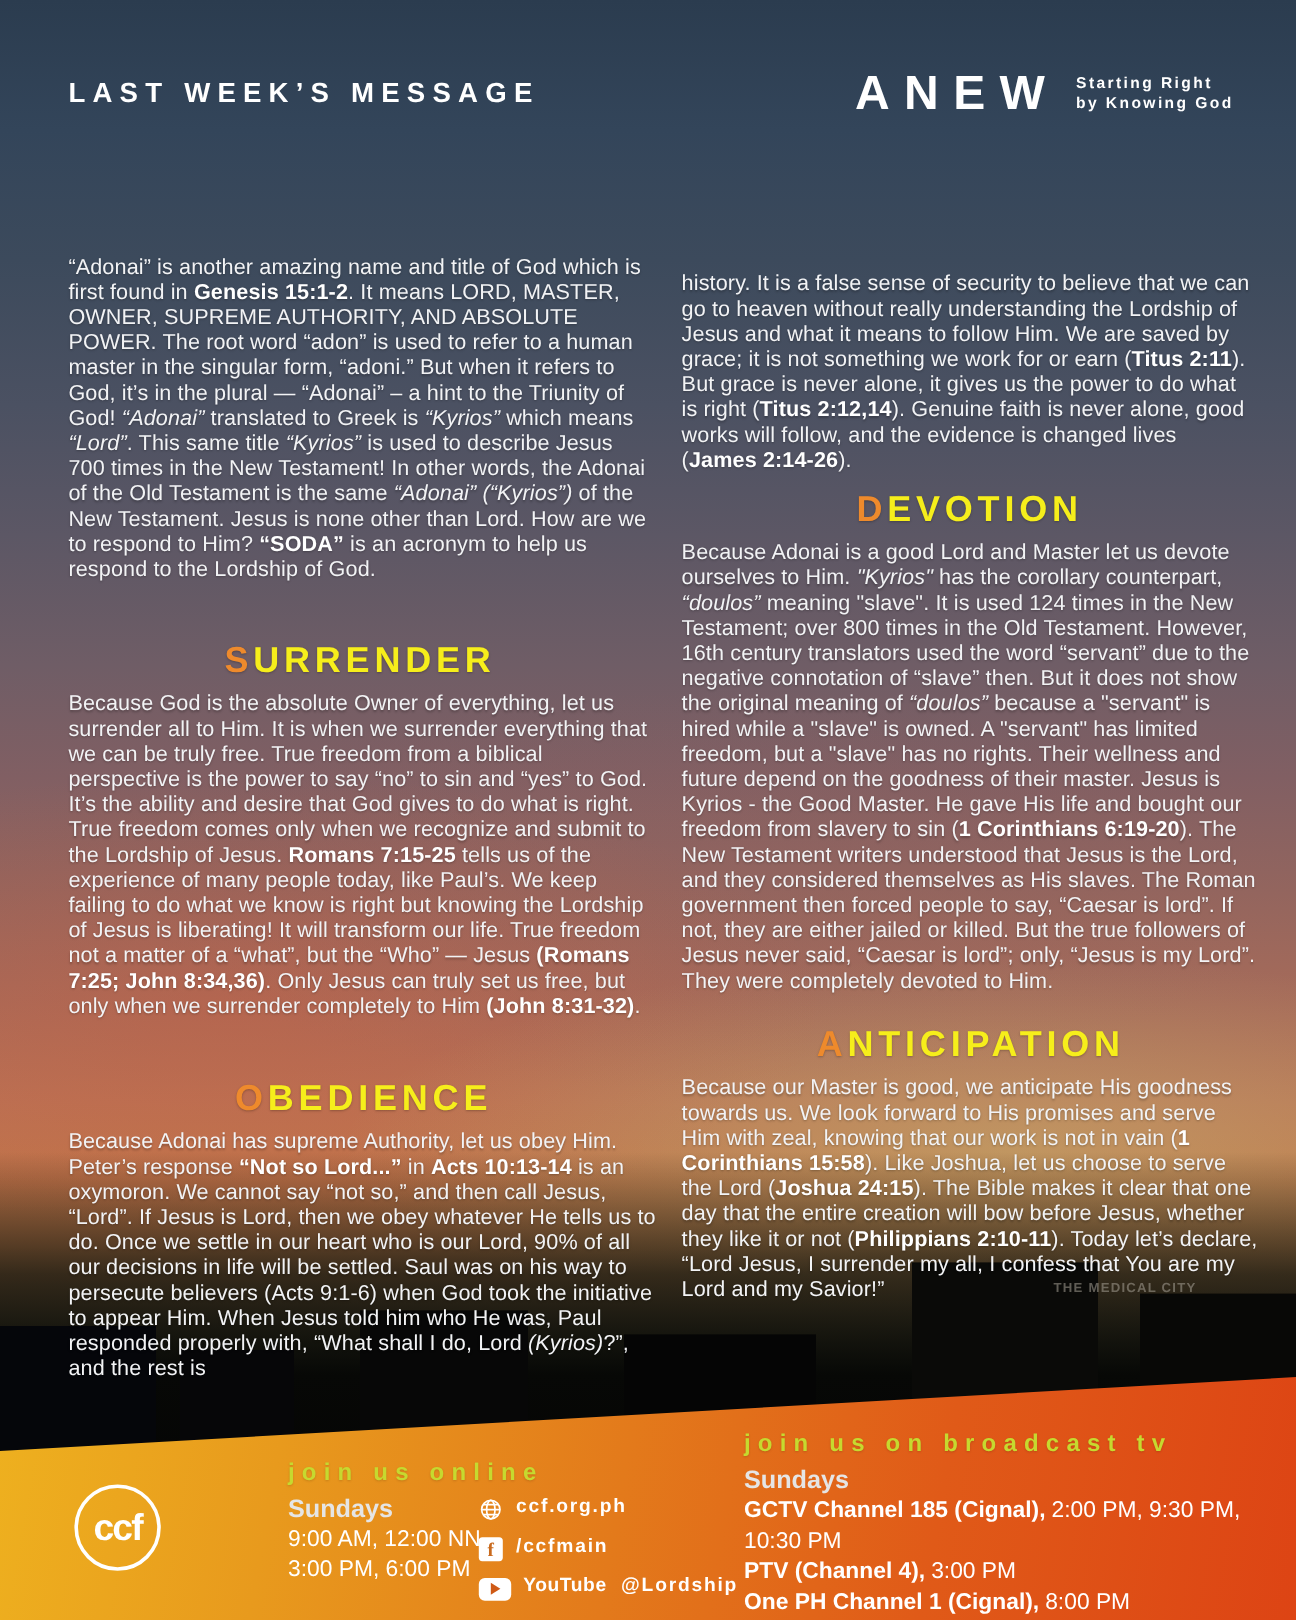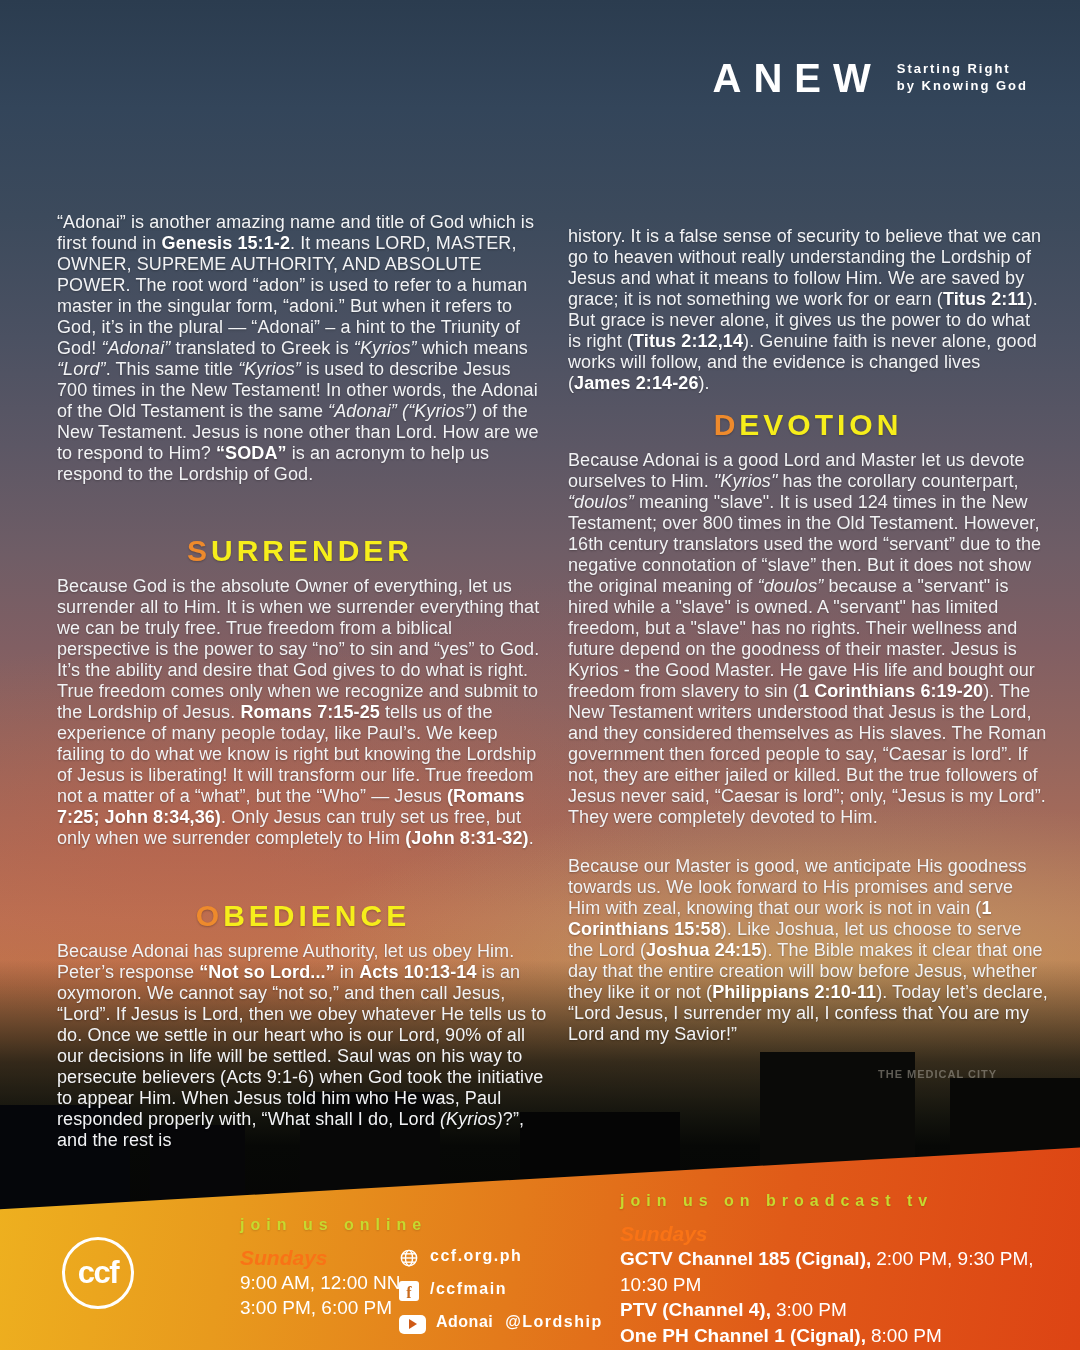--- a/index.html
+++ b/index.html
@@ -46,24 +46,24 @@
   .shead .hfirst{color:#ee8a2c;}
 
   .block-intro{left:57px;top:212px;width:486px;}
   .block-surrender{left:57px;top:536px;width:486px;}
   .block-obedience{left:57px;top:901px;width:492px;}
   .block-continuation{left:568px;top:226px;width:478px;}
   .block-devotion{left:568px;top:410px;width:480px;}
   .block-anticipation{left:568px;top:856px;width:482px;}
 
   
-  .flabel{font-size:16px;font-weight:700;letter-spacing:6px;color:#c6d92f;text-shadow:0 1px 2px rgba(0,0,0,0.15);}
+  .flabel{font-size:20px;font-weight:700;letter-spacing:6px;color:#c6d92f;text-shadow:0 1px 2px rgba(0,0,0,0.15);}
   .online-label{position:absolute;left:240px;top:1216px;z-index:3;}
   .broadcast-label{position:absolute;left:620px;top:1192px;z-index:3;}
-  .fday{font-size:21px;font-weight:700;color:#f97316;font-style:italic;}
+  .fday{font-size:21px;font-weight:700;color:#e5e5e5;}
   .ftimes{font-size:19px;color:#fff;line-height:25px;}
   .online-sched{position:absolute;left:240px;top:1246px;z-index:3;}
   .online-links{position:absolute;left:398px;top:1247px;z-index:3;display:flex;flex-direction:column;gap:11px;}
   .link-row{display:flex;gap:10px;color:#fff;}
   .link-text{font-size:16px;font-weight:700;letter-spacing:1.5px;}
   .yt-brand{font-size:16px;font-weight:700;letter-spacing:0.5px;margin-right:2px;}
   .icn{display:inline-flex;width:22px;height:22px;align-items:center;justify-content:center;}
   .fb{width:20px;height:20px;border-radius:3px;background:#fff;color:#c96a1d;font-weight:700;font-size:16px;
       display:flex;align-items:flex-end;justify-content:center;line-height:1;font-family:"Liberation Serif",serif;}
   .yt{width:27px;height:19px;border-radius:5px;background:#fff;display:flex;align-items:center;justify-content:center;}
@@ -86,20 +86,21 @@
   <div class="bldg" style="left:0;top:1105px;width:130px;height:140px;background:#05060a;"></div>
   <div class="bldg" style="left:150px;top:1125px;width:95px;height:120px;background:#060608;"></div>
   <div class="bldg" style="left:300px;top:1092px;width:140px;height:150px;background:#070707;"></div>
   <div class="bldg" style="left:520px;top:1112px;width:160px;height:130px;background:#050505;"></div>
   <div class="bldg" style="left:760px;top:1052px;width:155px;height:190px;background:#0a0a08;"></div>
   <div class="bldg" style="left:950px;top:1078px;width:130px;height:165px;background:#080806;"></div>
   <div class="sign">THE MEDICAL CITY</div>
 
   <div class="band"></div>
 
+  <div class="kicker">LAST WEEK’S MESSAGE</div>
   <div class="brandbox">
     <span class="brand">ANEW</span>
     <span class="tagline">
       <div>Starting Right</div>
       <div>by Knowing God</div>
     </span>
   </div>
 
   <div class="col block-intro">
     <p class="para" style="margin:0"><span>“Adonai” is another amazing name and title of God which is first found in </span><span class="b">Genesis 15:1-2</span><span>. It means LORD, MASTER, OWNER, SUPREME AUTHORITY, AND ABSOLUTE POWER. The root word “adon” is used to refer to a human master in the singular form, “adoni.” But when it refers to God, it’s in the plural — “Adonai” – a hint to the Triunity of God! </span><span class="i">“Adonai”</span><span> translated to Greek is </span><span class="i">“Kyrios”</span><span> which means </span><span class="i">“Lord”</span><span>. This same title </span><span class="i">“Kyrios”</span><span> is used to describe Jesus 700 times in the New Testament! In other words, the Adonai of the Old Testament is the same </span><span class="i">“Adonai” (“Kyrios”)</span><span> of the New Testament. Jesus is none other than Lord. How are we to respond to Him? </span><span class="b">“SODA”</span><span> is an acronym to help us respond to the Lordship of God.</span></p>
@@ -118,20 +119,21 @@
   <div class="col block-continuation">
     <p class="para" style="margin:0"><span>history. It is a false sense of security to believe that we can go to heaven without really understanding the Lordship of Jesus and what it means to follow Him. We are saved by grace; it is not something we work for or earn (</span><span class="b">Titus 2:11</span><span>). But grace is never alone, it gives us the power to do what is right (</span><span class="b">Titus 2:12,14</span><span>). Genuine faith is never alone, good works will follow, and the evidence is changed lives (</span><span class="b">James 2:14-26</span><span>).</span></p>
   </div>
 
   <div class="col block-devotion">
     <h2 class="shead"><span class="hfirst">D</span><span>EVOTION</span></h2>
     <p class="para" style="margin:0"><span>Because Adonai is a good Lord and Master let us devote ourselves to Him. </span><span class="i">"Kyrios"</span><span> has the corollary counterpart, </span><span class="i">“doulos”</span><span> meaning "slave". It is used 124 times in the New Testament; over 800 times in the Old Testament. However, 16th century translators used the word “servant” due to the negative connotation of “slave” then. But it does not show the original meaning of </span><span class="i">“doulos”</span><span> because a "servant" is hired while a "slave" is owned. A "servant" has limited freedom, but a "slave" has no rights. Their wellness and future depend on the goodness of their master. Jesus is Kyrios - the Good Master. He gave His life and bought our freedom from slavery to sin (</span><span class="b">1 Corinthians 6:19-20</span><span>). The New Testament writers understood that Jesus is the Lord, and they considered themselves as His slaves. The Roman government then forced people to say, “Caesar is lord”. If not, they are either jailed or killed. But the true followers of Jesus never said, “Caesar is lord”; only, “Jesus is my Lord”. They were completely devoted to Him.</span></p>
   </div>
 
   <div class="col block-anticipation">
+    <h2 class="shead"><span class="hfirst">A</span><span>NTICIPATION</span></h2>
     <p class="para" style="margin:0"><span>Because our Master is good, we anticipate His goodness towards us. We look forward to His promises and serve Him with zeal, knowing that our work is not in vain (</span><span class="b">1 Corinthians 15:58</span><span>). Like Joshua, let us choose to serve the Lord (</span><span class="b">Joshua 24:15</span><span>). The Bible makes it clear that one day that the entire creation will bow before Jesus, whether they like it or not (</span><span class="b">Philippians 2:10-11</span><span>). Today let’s declare, “Lord Jesus, I surrender my all, I confess that You are my Lord and my Savior!”</span></p>
   </div>
 
   <div class="ccf-logo">ccf</div>
 
   <div class="flabel online-label">join us online</div>
   <div class="online-sched">
     <div class="fday">Sundays</div>
     <div class="ftimes">9:00 AM, 12:00 NN</div>
     <div class="ftimes">3:00 PM, 6:00 PM</div>
@@ -153,21 +155,21 @@
     <div class="link-row">
       <span class="icn">
           <span class="fb">f</span>
         </span>
       <span class="link-text">/ccfmain</span>
     </div>
     <div class="link-row">
       <span class="icn" style="width:28px">
           <span class="yt"></span>
         </span>
-      <span class="yt-brand">Adonai</span>
+      <span class="yt-brand">YouTube</span>
       <span class="link-text">@Lordship</span>
     </div>
   </div>
 
   <div class="flabel broadcast-label">join us on broadcast tv</div>
   <div class="broadcast-sched">
     <div class="fday">Sundays</div>
     <div class="ch"><span class="ch-name">GCTV Channel 185 (Cignal),</span><span class="ch-times">2:00 PM, 9:30 PM, 10:30 PM</span></div>
     <div class="ch"><span class="ch-name">PTV (Channel 4),</span><span class="ch-times">3:00 PM</span></div>
     <div class="ch"><span class="ch-name">One PH Channel 1 (Cignal),</span><span class="ch-times">8:00 PM</span></div>

